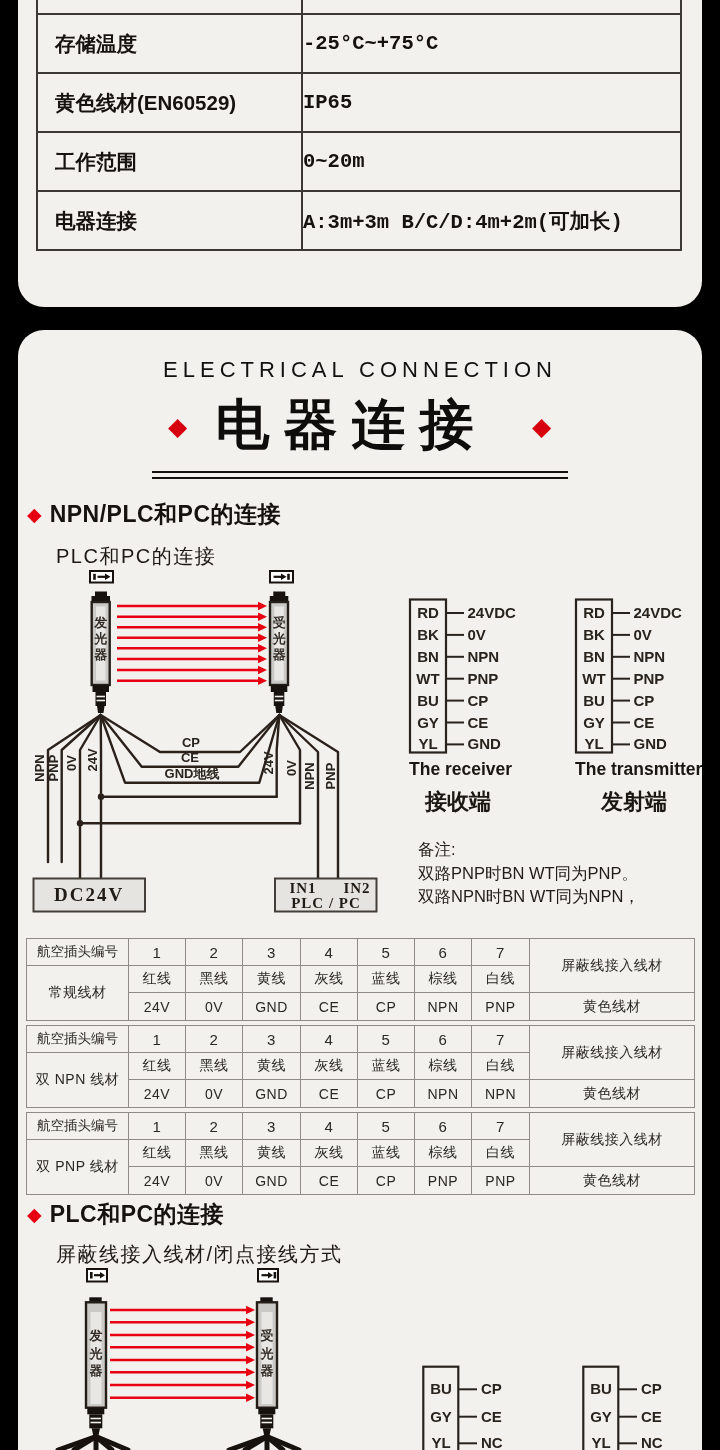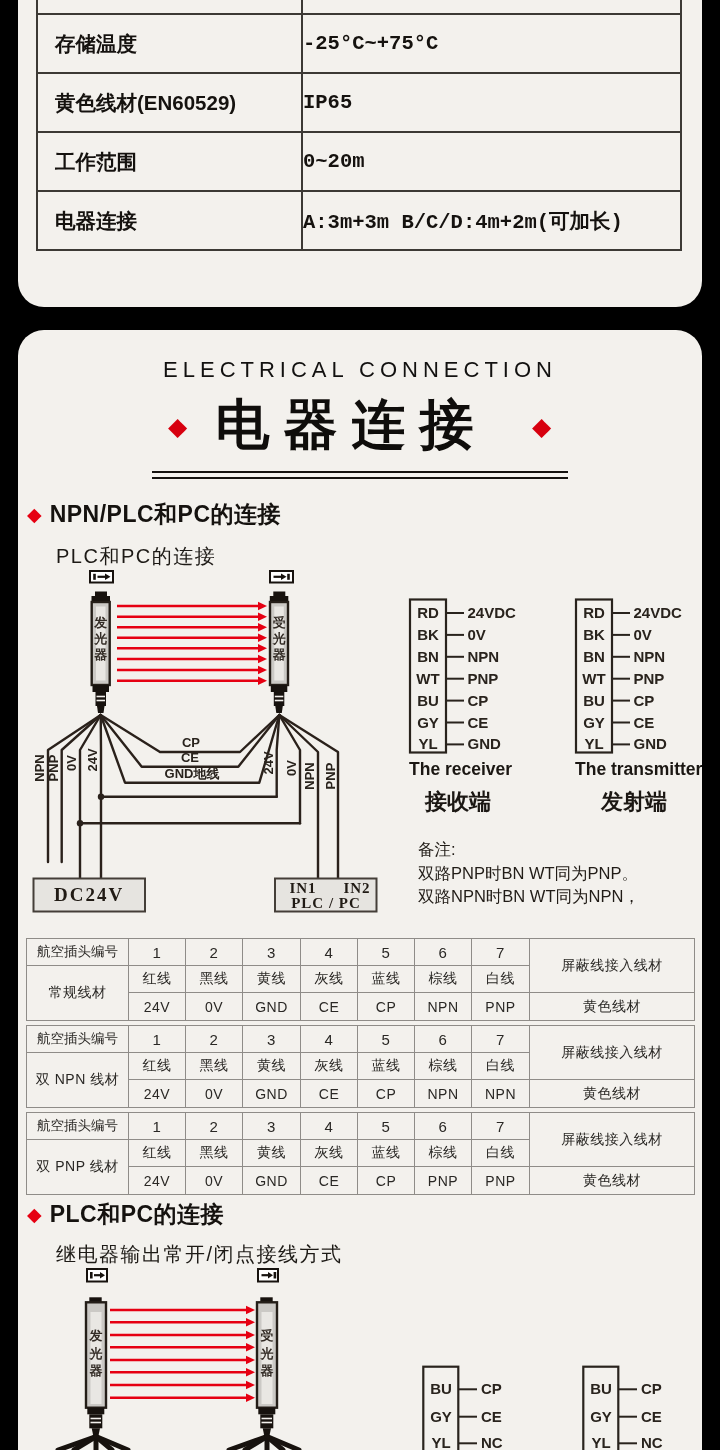--- a/index.html
+++ b/index.html
@@ -371,21 +371,21 @@
         <div class="wc nbb" style="grid-area: 3 / 7;">PNP</div>
         <div class="wc nbb" style="grid-area: 3 / 8;">PNP</div>
         <div class="wc nbr nbb" style="grid-area: 3 / 9;">黄色线材</div>
       </div>
     </div>
 
   <div class="sec-head" style="left:27px;top:1199px;">
     <span class="sec-dia">◆</span>
     <span class="sec-title">PLC和PC的连接</span>
   </div>
-  <div class="sec-sub" style="left:56px;top:1241px;">继电器输出常开/闭点接线方式</div>
+  <div class="sec-sub" style="left:56px;top:1241px;">屏蔽线接入线材/闭点接线方式</div>
 
   <svg id="svg2" style="top:1268px;" width="720" height="182" viewBox="0 0 720 182">
     <g>
       <rect x="87" y="1" width="20" height="12.5" class="icon-box"></rect>
       <rect x="90" y="4" width="2.6" height="6.5" class="icon-ink"></rect>
       <line x1="94" y1="7.2" x2="101" y2="7.2" class="icon-stroke"></line>
       <polygon points="100,3.9 105,7.2 100,10.5" class="icon-ink"></polygon>
     </g>
     <g>
       <rect x="258" y="1" width="20" height="12.5" class="icon-box"></rect>

